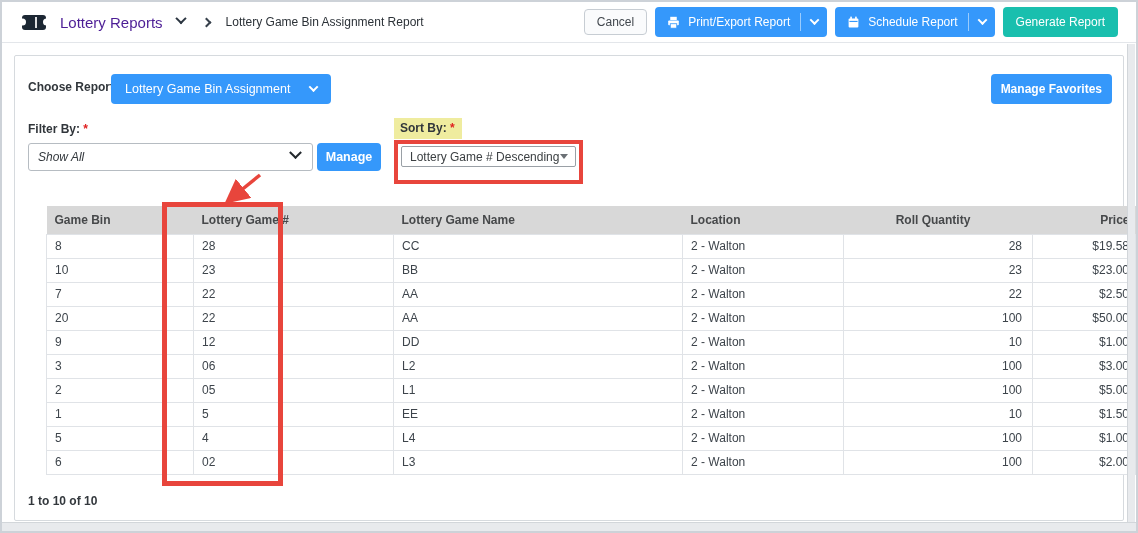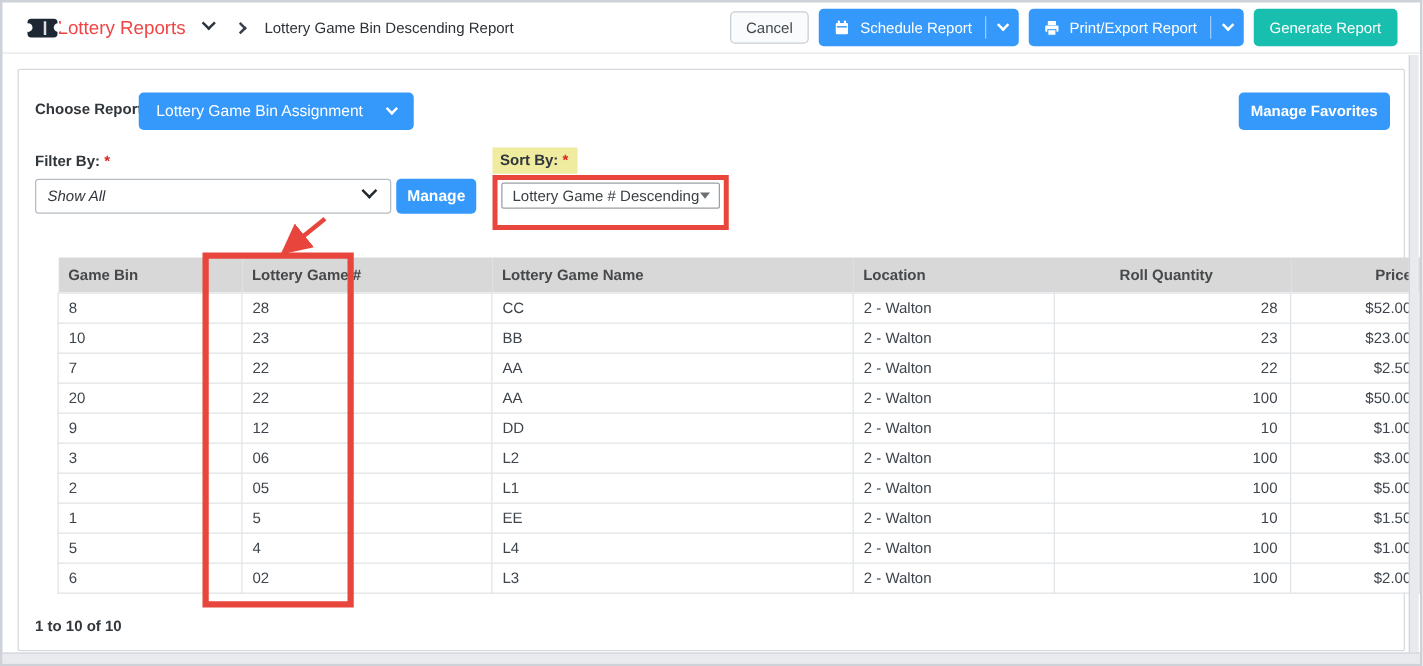--- a/index.html
+++ b/index.html
@@ -26,21 +26,21 @@
   .topbar-left { display:flex; align-items:center; }
   .ticket {
     position:relative; width:24px; height:15px; background:#1c2733; border-radius:3px;
   }
   .ticket::before, .ticket::after {
     content:""; position:absolute; top:50%; width:7px; height:7px;
     background:#fff; border-radius:50%; transform:translateY(-50%);
   }
   .ticket::before { left:-3.5px; } .ticket::after { right:-3.5px; }
   .ticket-perf { position:absolute; left:55%; top:2px; bottom:2px; border-left:2px dashed rgba(255,255,255,.85); }
-  .nav-title { font-size:15px; font-weight:500; color:#ef4444; margin-left:0; }
+  .nav-title { font-size:15px; font-weight:500; color:#4c1d95; margin-left:14px; }
   .chev { display:inline-block; border-style:solid; border-color:currentColor; border-width:0 2px 2px 0; }
   .chev-nav { width:8px; height:8px; transform:rotate(45deg) translate(-1px,-1px); color:#2b3540; margin-left:14px; position:relative; top:-2px; }
   .chev-sep { width:7px; height:7px; transform:rotate(-45deg); color:#37414c; margin:0 16px 0 18px; }
   .crumb { font-size:12px; color:#2c3238; }
   .topbar-right { display:flex; align-items:center; gap:8px; }
   .btn { display:inline-flex; align-items:center; font-family:inherit; font-size:12px; border-radius:4px; cursor:pointer; white-space:nowrap; }
   .btn-cancel { height:26px; padding:0 12px; background:#fafbfc; border:1px solid #c7cdd3; color:#42484e;text-align:center; }
   .btn-blue { height:30px; background:#3598fb; border:none; color:#fff; }
   .btn-teal { height:30px; padding:0 13px; background:#19bfae; border:none; color:#fff; }
   .split .btn-main { display:flex; align-items:center; gap:8px; padding:0 4px 0 12px; }
@@ -108,50 +108,50 @@
 <body>
 
 <div class="topbar">
   <div class="topbar-left">
     <span class="ticket">
         <span class="ticket-perf"></span>
       </span>
     <span class="nav-title">Lottery Reports</span>
     <span class="chev chev-nav"></span>
     <span class="chev chev-sep"></span>
-    <span class="crumb">Lottery Game Bin Descending Report</span>
+    <span class="crumb">Lottery Game Bin Assignment Report</span>
   </div>
   <div class="topbar-right">
     <button class="btn btn-cancel">Cancel</button>
+    <button class="btn btn-blue split">
+      <span class="btn-main">
+        <span>
+          <svg class="icon-svg" width="13" height="13" viewBox="0 0 16 16">
+            <rect x="4" y="1" width="8" height="4" fill="#fff"></rect>
+            <rect x="1.5" y="5.5" width="13" height="6" rx="1" fill="#fff"></rect>
+            <rect x="4" y="9.5" width="8" height="5.5" fill="#fff" stroke="#3598fb" stroke-width="1"></rect>
+          </svg>
+        </span>
+        <span>Print/Export Report</span>
+      </span>
+      <span class="btn-caret">
+          <span class="chev chev-white"></span>
+        </span>
+    </button>
     <button class="btn btn-blue split">
       <span class="btn-main">
         <span>
           <svg class="icon-svg" width="13" height="13" viewBox="0 0 16 16">
             <rect x="2" y="3" width="12" height="11" rx="1.2" fill="#fff"></rect>
             <rect x="4" y="0.5" width="2" height="4" rx="0.8" fill="#fff"></rect>
             <rect x="10" y="0.5" width="2" height="4" rx="0.8" fill="#fff"></rect>
             <rect x="3" y="6" width="10" height="1.4" fill="#3598fb"></rect>
           </svg>
         </span>
         <span>Schedule Report</span>
-      </span>
-      <span class="btn-caret">
-          <span class="chev chev-white"></span>
-        </span>
-    </button>
-    <button class="btn btn-blue split">
-      <span class="btn-main">
-        <span>
-          <svg class="icon-svg" width="13" height="13" viewBox="0 0 16 16">
-            <rect x="4" y="1" width="8" height="4" fill="#fff"></rect>
-            <rect x="1.5" y="5.5" width="13" height="6" rx="1" fill="#fff"></rect>
-            <rect x="4" y="9.5" width="8" height="5.5" fill="#fff" stroke="#3598fb" stroke-width="1"></rect>
-          </svg>
-        </span>
-        <span>Print/Export Report</span>
       </span>
       <span class="btn-caret">
           <span class="chev chev-white"></span>
         </span>
     </button>
     <button class="btn btn-teal">Generate Report</button>
   </div>
 </div>
 
 <div class="card">
@@ -209,21 +209,21 @@
           <th class="price">Price</th>
         </tr>
       </thead>
       <tbody>
           <tr>
             <td>8</td>
             <td>28</td>
             <td>CC</td>
             <td>2 - Walton</td>
             <td class="num">28</td>
-            <td class="price">$52.00</td>
+            <td class="price">$19.58</td>
           </tr>
           <tr>
             <td>10</td>
             <td>23</td>
             <td>BB</td>
             <td>2 - Walton</td>
             <td class="num">23</td>
             <td class="price">$23.00</td>
           </tr>
           <tr>

